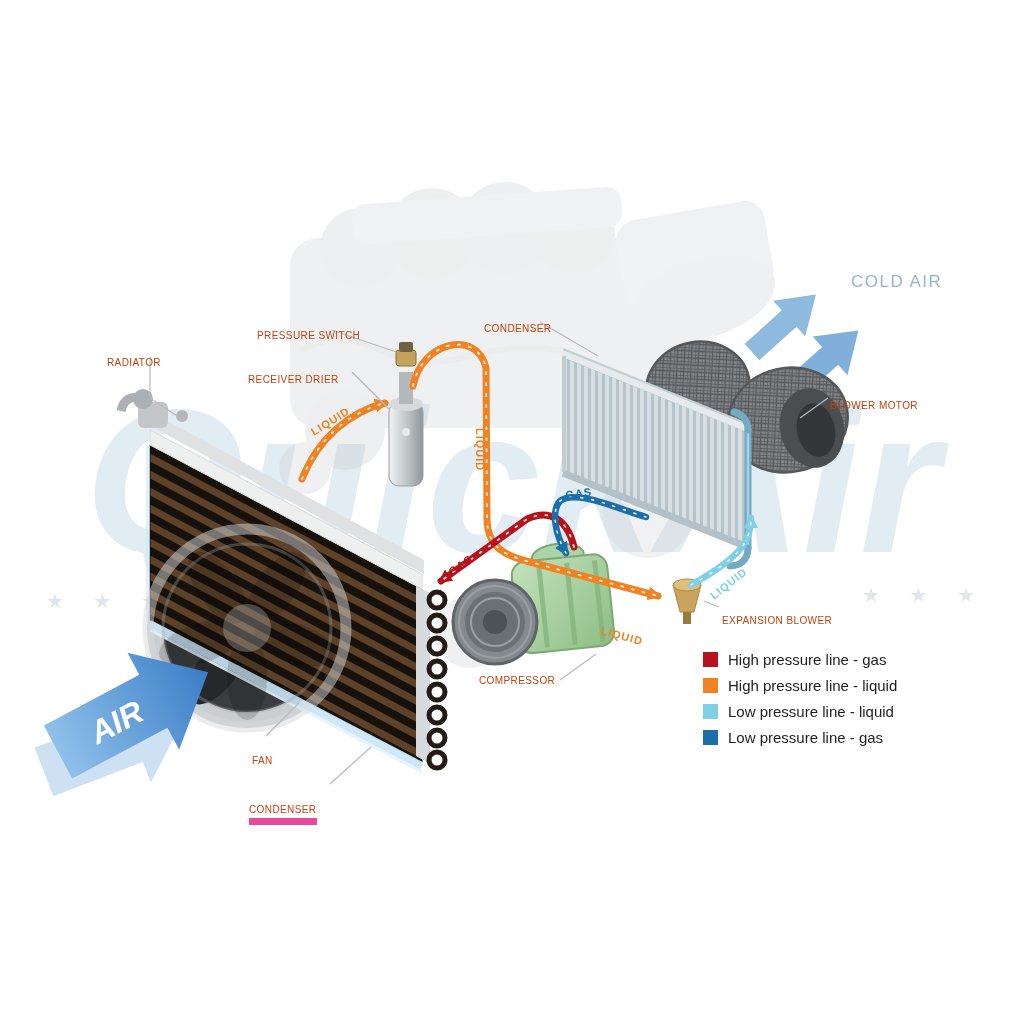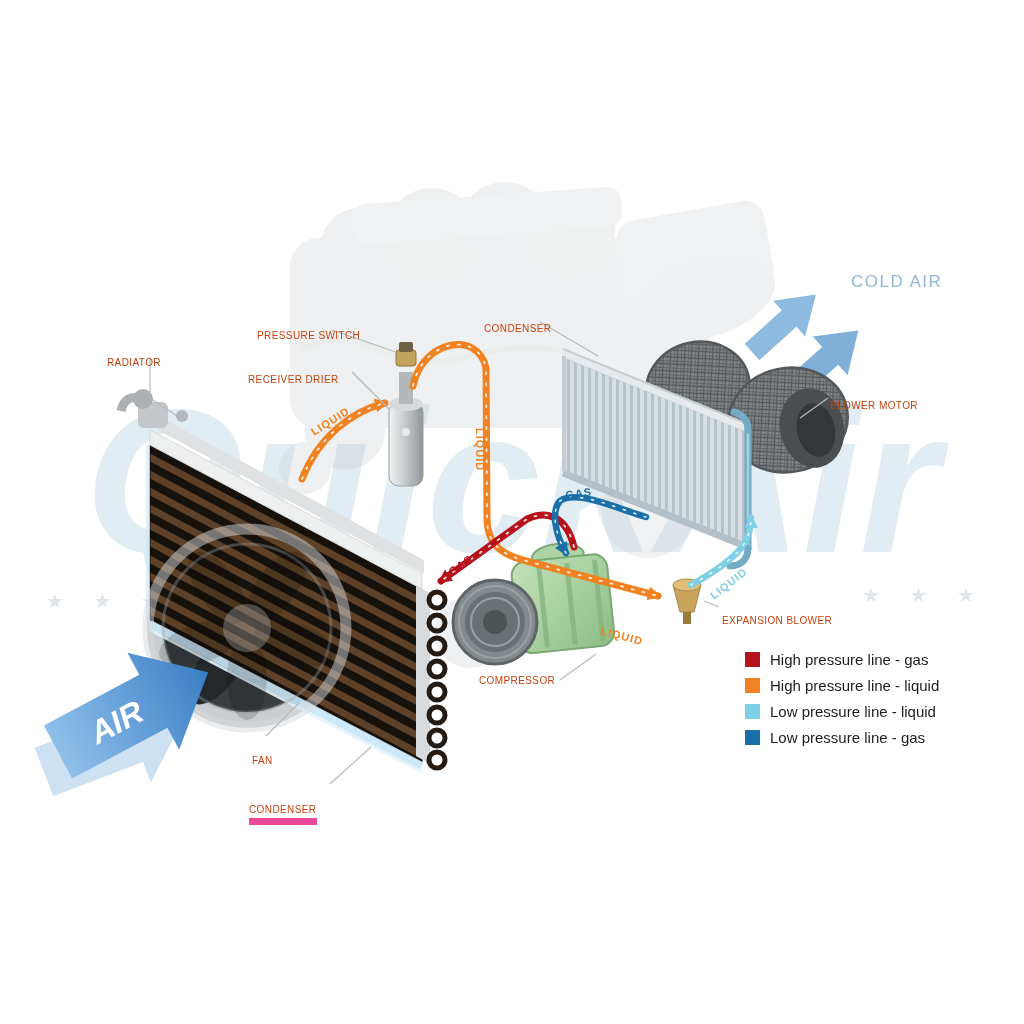--- a/index.html
+++ b/index.html
@@ -4,21 +4,21 @@
 <style>
   html,body{margin:0;padding:0;background:#fff;}
   .stage{position:relative;width:1024px;height:1024px;background:#ffffff;overflow:hidden;
          font-family:"Liberation Sans",sans-serif;}
   svg.art{position:absolute;left:0;top:0;}
   svg text{font-family:"Liberation Sans",sans-serif;}
   .lbl{position:absolute;font-size:10px;color:#c2410c;letter-spacing:.4px;white-space:nowrap;margin-top:19px;}
   .lbl-underline{border-bottom:7px solid #ec4899;padding-bottom:3px;}
   .cold-air{position:absolute;font-size:17px;font-weight:400;color:#92b6d8;letter-spacing:1.5px;white-space:nowrap;margin-left:44px;}
   .legend{position:absolute;left:703px;top:651px;display:flex;flex-direction:column;gap:9px;}
-  .legend-row{display:flex;align-items:center;gap:10px;font-size:15px;color:#1d1d1d;white-space:nowrap;margin-left:42px;}
+  .legend-row{display:flex;align-items:center;gap:10px;font-size:15px;color:#1d1d1d;white-space:nowrap;}
   .legend-row svg{flex:0 0 auto;display:block;}
   .wm{font-size:205px;font-weight:bold;font-style:italic;fill:#e2ecf3;}
   .star{font-size:20px;fill:#e0e6ea;letter-spacing:12px;}
   .plbl{font-size:11px;font-weight:bold;letter-spacing:1px;}
   .air-txt{font-size:32px;font-weight:bold;font-style:italic;fill:#ffffff;}
 </style>
 </head>
 <body>
 
 <div class="stage">

